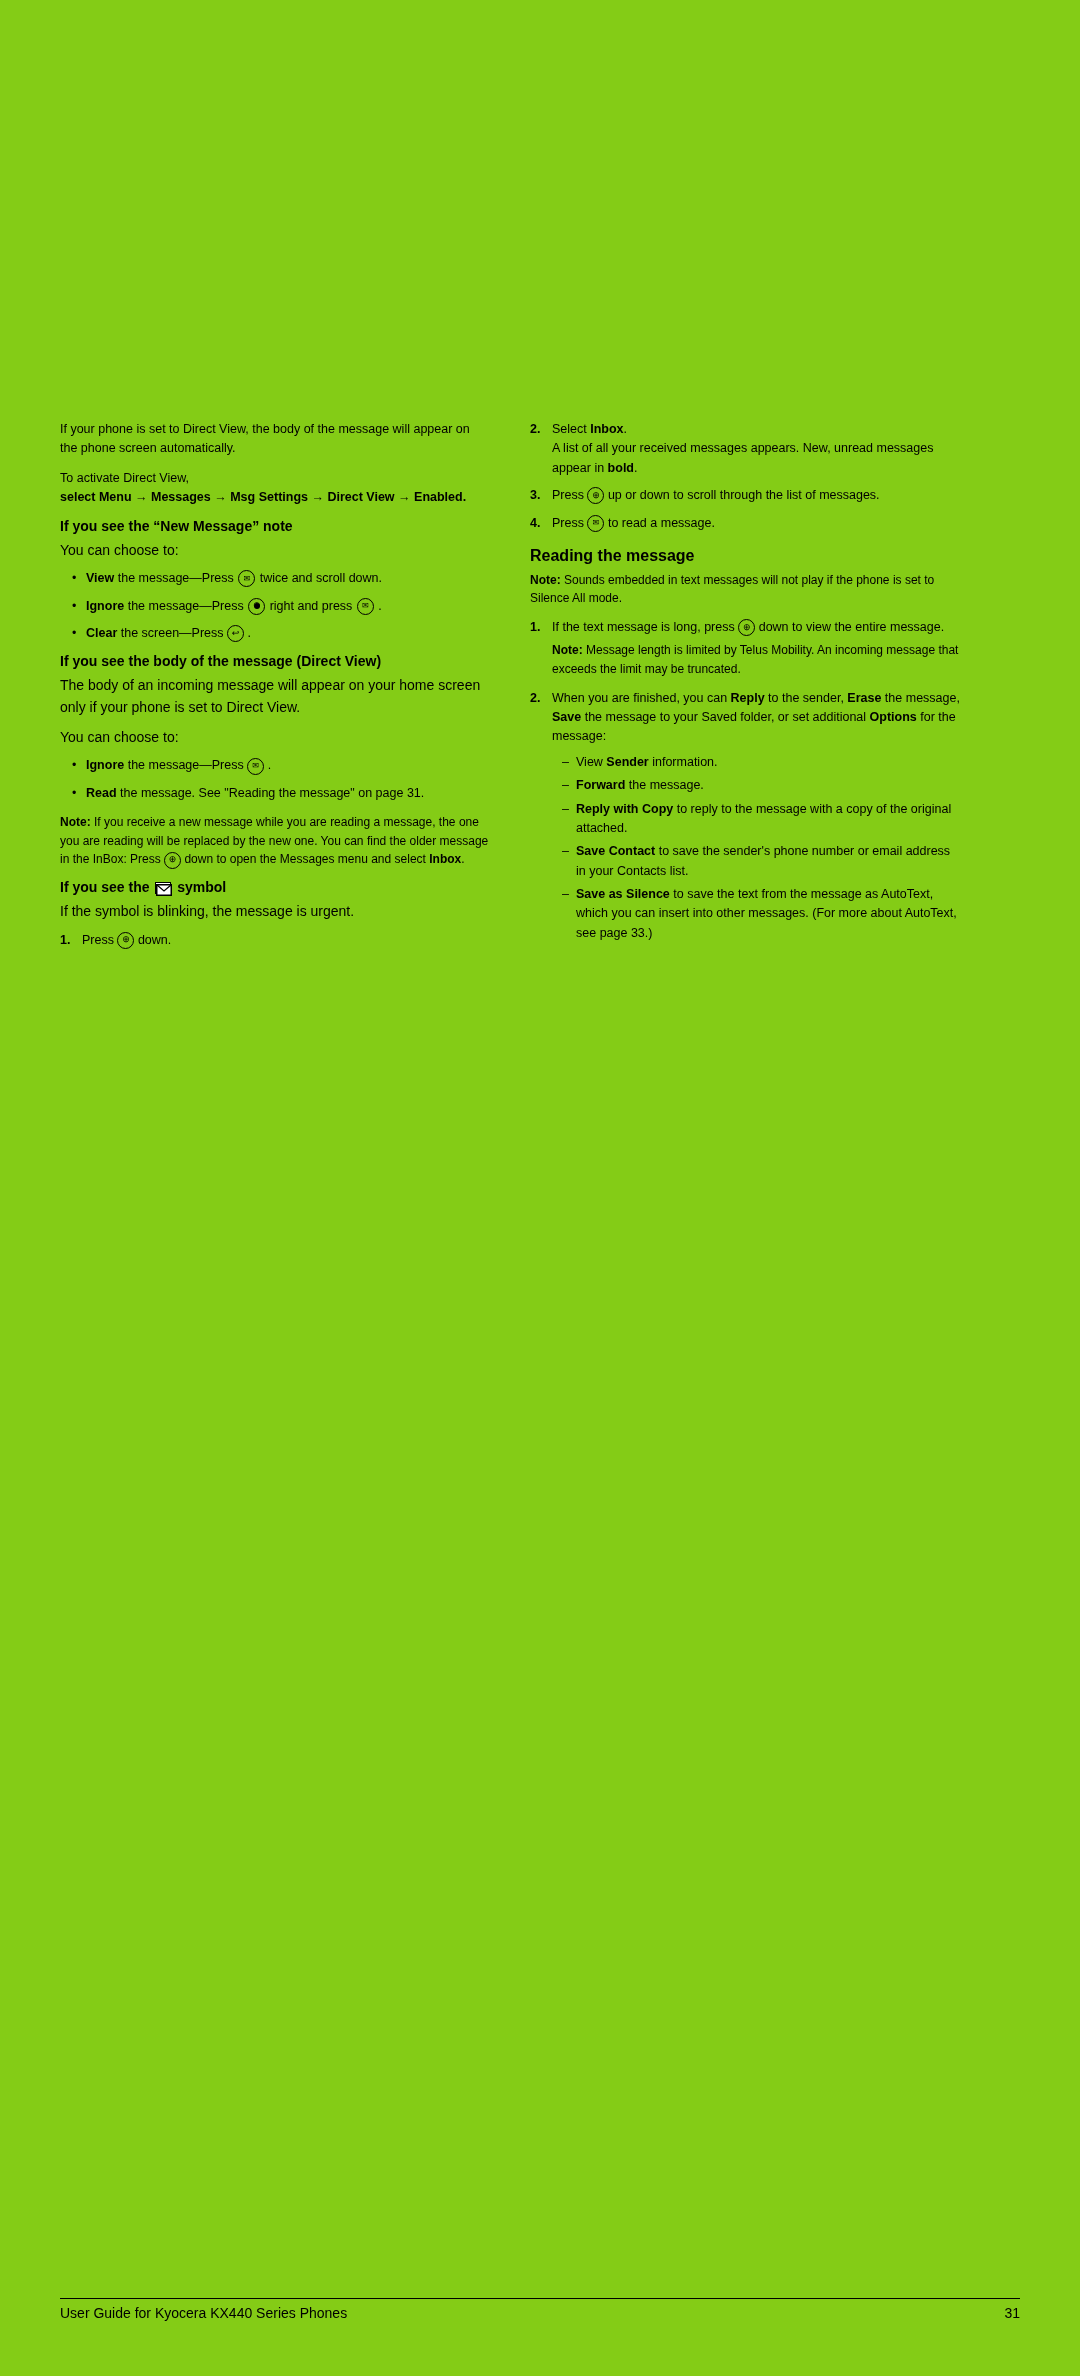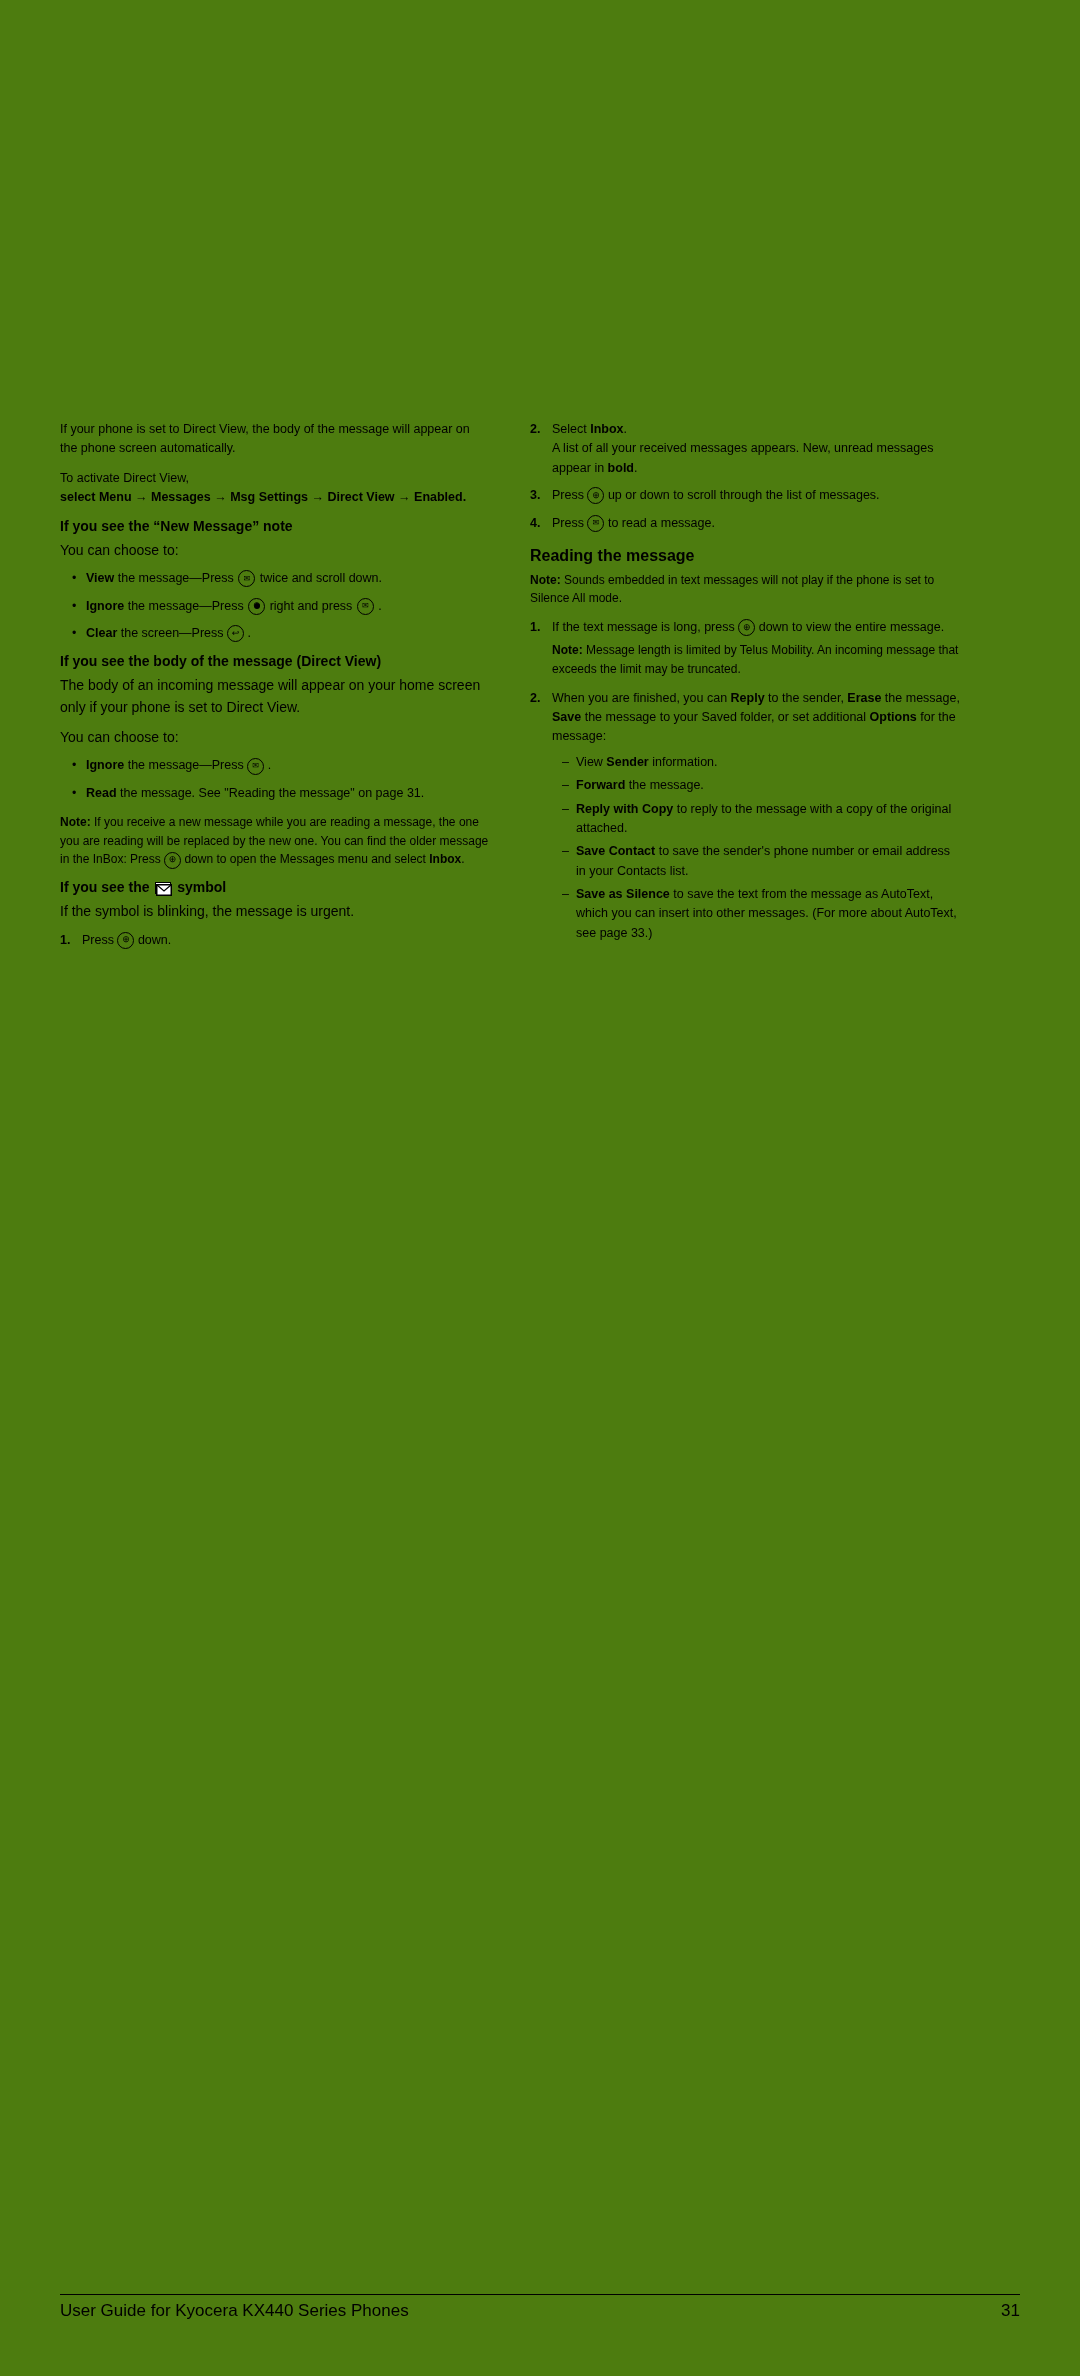--- a/index.html
+++ b/index.html
@@ -8,21 +8,21 @@
       font-family: Arial, Helvetica, sans-serif;
       font-size: 13px;
       color: #000;
       width: 1080px;
       min-height: 2376px;
       position: relative;
     }
     .page-container {
       width: 1080px;
       min-height: 2376px;
-      background: #4d7c0f;
+      background: #84cc16;
       display: flex;
       flex-direction: column;
     }
     .content-area {
       padding: 420px 60px 80px 60px;
       display: flex;
       gap: 40px;
       flex: 1;
     }
     .left-col {
@@ -113,21 +113,21 @@
     .footer {
       position: absolute;
       bottom: 55px;
       left: 60px;
       right: 60px;
       display: flex;
       justify-content: space-between;
       align-items: center;
       border-top: 1px solid #000;
       padding-top: 6px;
-      font-size: 17px;
+      font-size: 14px;
     }
     
     .btn-icon {
       display: inline-flex;
       align-items: center;
       justify-content: center;
       width: 18px;
       height: 18px;
       border-radius: 50%;
       border: 1.5px solid #000;

